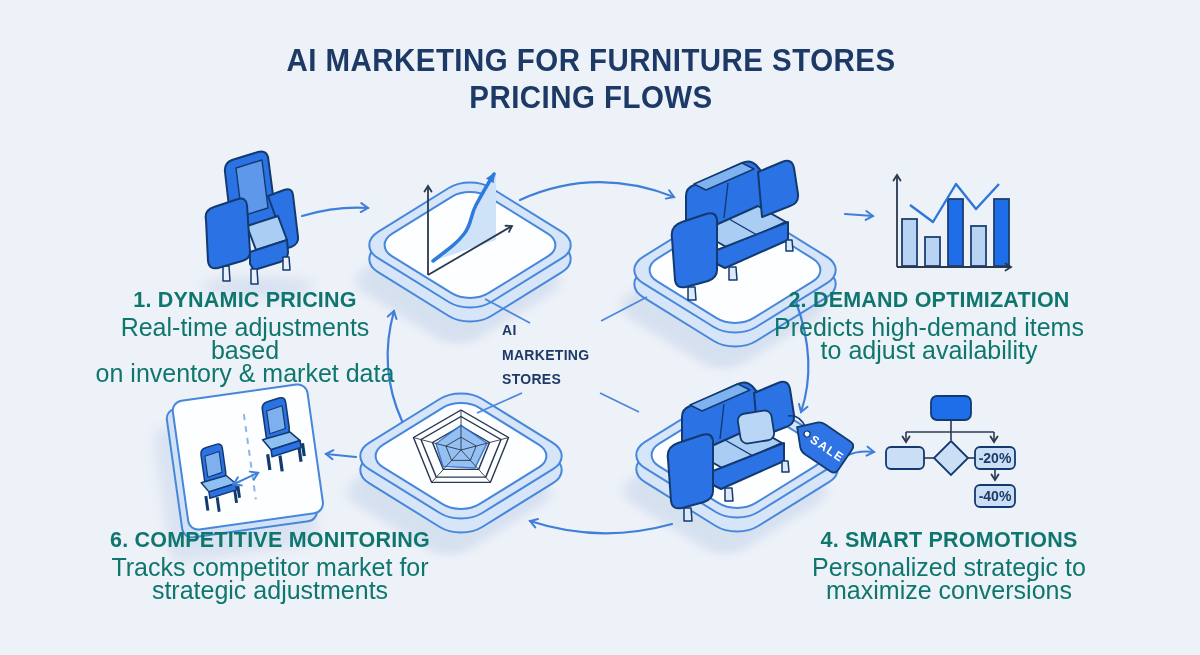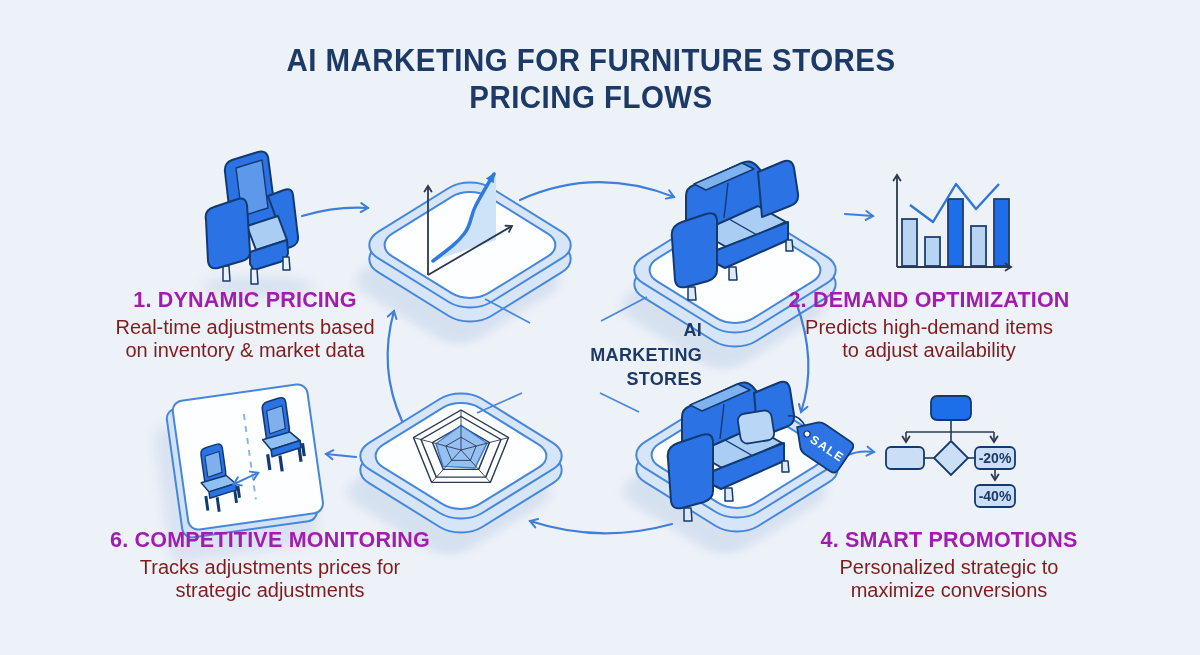--- a/index.html
+++ b/index.html
@@ -9,26 +9,26 @@
     font-family:"Liberation Sans",sans-serif;
   }
   .title{
     position:absolute;top:42px;left:-9px;width:1200px;
     text-align:center;color:#1d3a66;font-weight:bold;
     font-size:31px;line-height:37px;letter-spacing:.5px;
     transform:scaleX(.95);
   }
   .engine{
     position:absolute;top:318px;left:502px;width:200px;
-    text-align:right;color:#1d3a66;font-weight:bold;
-    font-size:18px;line-height:24.5px;letter-spacing:.3px;
+    text-align:left;color:#1d3a66;font-weight:bold;
+    font-size:14px;line-height:24.5px;letter-spacing:.3px;
   }
   .tblock{position:absolute;width:322px;text-align:center;}
-  .tblock .h{color:#a21caf;font-weight:bold;font-size:21.5px;line-height:26px;letter-spacing:.2px;}
-  .tblock .d{color:#7f1d1d;font-size:20px;line-height:23px;margin-top:3px;}
+  .tblock .h{color:#0f766e;font-weight:bold;font-size:21.5px;line-height:26px;letter-spacing:.2px;}
+  .tblock .d{color:#0f766e;font-size:25px;line-height:23px;margin-top:3px;}
   #tb1{left:84px;top:287px;}
   #tb2{left:768px;top:287px;}
   #tb3{left:109px;top:527px;}
   #tb4{left:788px;top:527px;text-align:center;}
   svg{position:absolute;left:0;top:0;}
 </style>
 </head>
 <body>
 
 <div class="stage">
@@ -214,21 +214,21 @@
     <div class="h">2. DEMAND OPTIMIZATION</div>
     <div class="d">
       <div>Predicts high-demand items</div>
       <div>to adjust availability</div>
     </div>
   </div>
 
   <div class="tblock" id="tb3">
     <div class="h">6. COMPETITIVE MONITORING</div>
     <div class="d">
-      <div>Tracks adjustments prices for</div>
+      <div>Tracks competitor market for</div>
       <div>strategic adjustments</div>
     </div>
   </div>
 
   <div class="tblock" id="tb4">
     <div class="h">4. SMART PROMOTIONS</div>
     <div class="d">
       <div>Personalized strategic to</div>
       <div>maximize conversions</div>
     </div>

